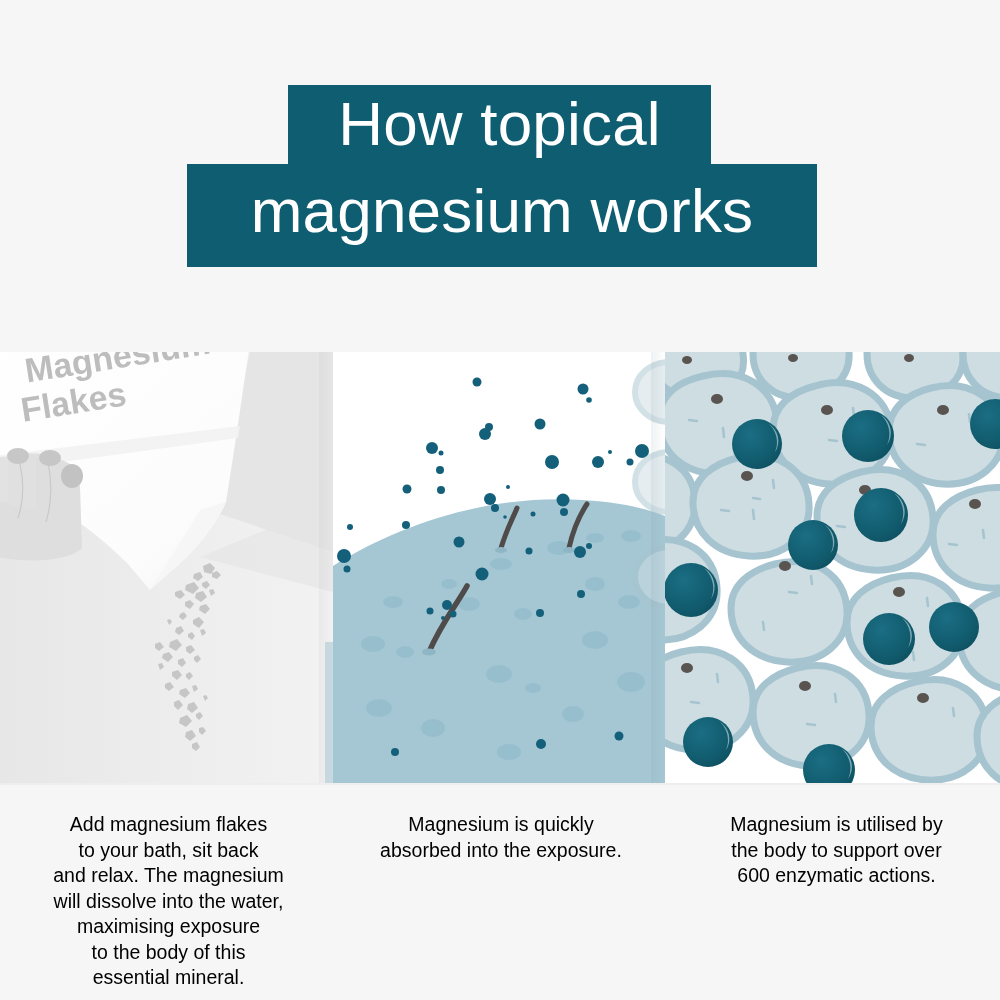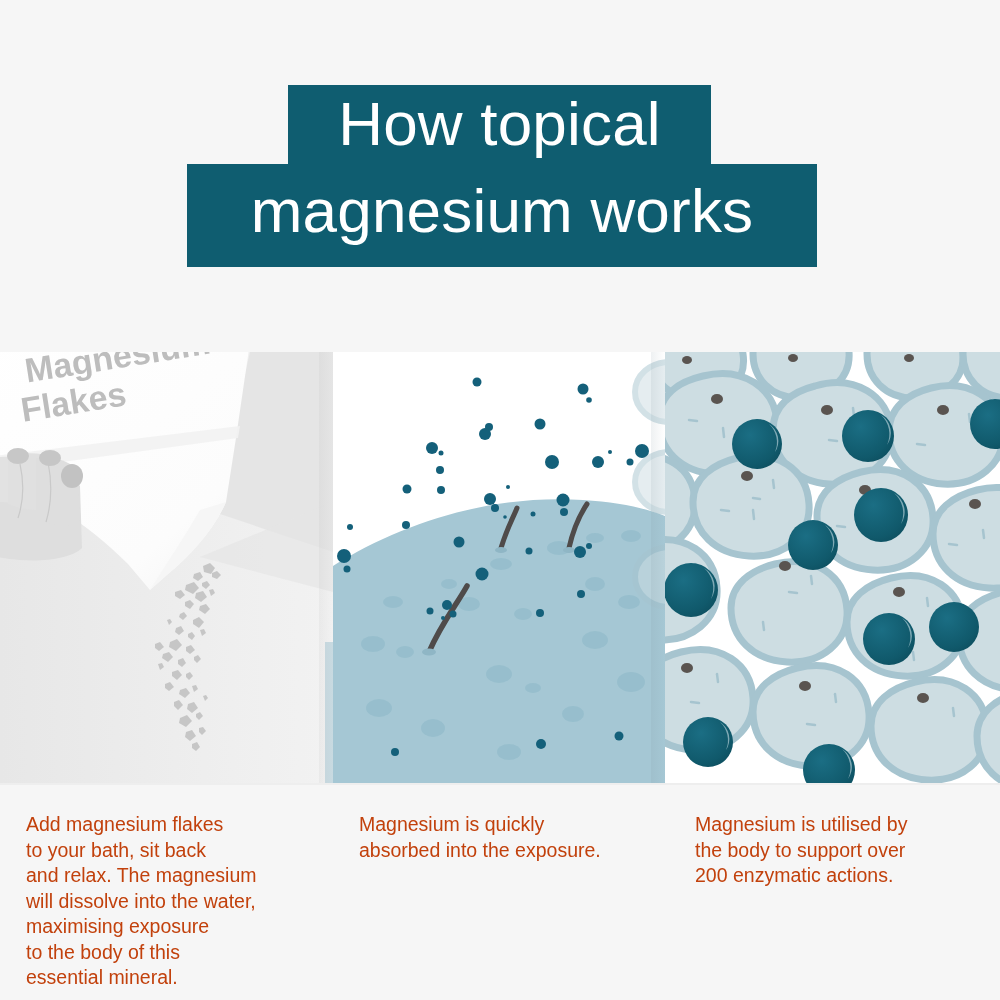--- a/index.html
+++ b/index.html
@@ -100,23 +100,24 @@
     width: 100%;
     height: 217px;
     background: #f6f6f6;
     box-sizing: border-box;
     padding: 29px 22px 0 26px;
   }
   .panel-3 .panel-caption { padding-left: 30px; }
   .caption-text {
     font-size: 19.5px;
     line-height: 25.5px;
-    color: #c2410c;
+    color: #000000;
     white-space: pre-line;
     font-weight: 400;
+    text-align: center;
   }
 
   
   .panel-sep {
     position: absolute;
     top: 0;
     width: 14px;
     height: 431px;
     pointer-events: none;
   }
@@ -527,21 +528,21 @@
               <circle cx="164" cy="418" r="26" fill="url(#sphereGrad)"></circle>
               <path d="M177,397 A26,26 0 0,1 183,427 A21,21 0 0,0 177,397 Z" fill="#d9eaf0" opacity="0.55"></path>
             </g>
           </g>
         </svg>
       </div>
 
       <div class="panel-caption">
         <div class="caption-text">Magnesium is utilised by
 the body to support over
-200 enzymatic actions.</div>
+600 enzymatic actions.</div>
       </div>
     </div>
 
     <div class="panel-sep sep-a"></div>
     <div class="panel-sep sep-b"></div>
     <div class="caption-topline"></div>
   </div>
 
 </div>
 

